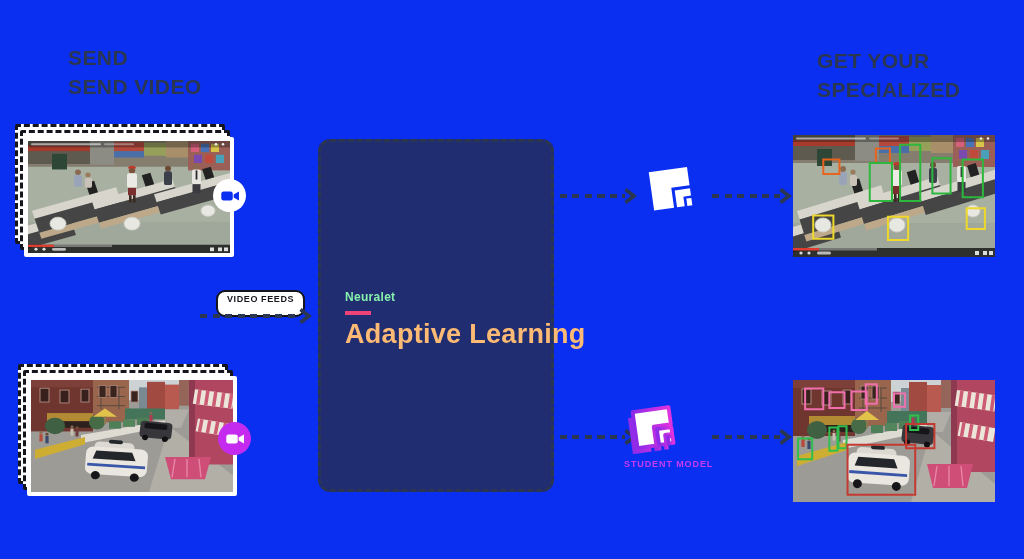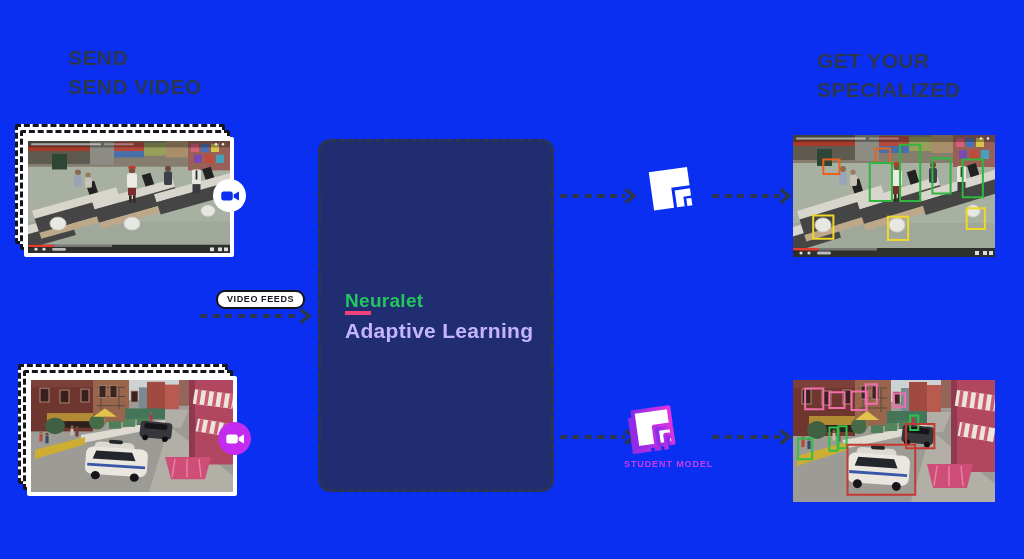--- a/index.html
+++ b/index.html
@@ -28,37 +28,37 @@
   
   .cam { position:absolute; width:33px; height:33px; border-radius:50%;
          display:flex; align-items:center; justify-content:center; z-index:5; }
   .cam-blue { background:#fff; }
   .cam-blue svg { fill:#0A2FF0; }
   .cam-magenta { background:#C42BEF; }
   .cam-magenta svg { fill:#fff; }
 
   
   .pill { position:absolute; left:216px; top:290px; background:#fff; color:#15161d;
-          border:2.5px solid #15161d; border-radius:9px; padding:3px 9px 2px;
+          border:2.5px solid #15161d; border-radius:9px; padding:3px 9px 10px;
           font-size:9px; font-weight:800; letter-spacing:.6px; line-height:1.1; }
 
   
   .arrow { position:absolute; height:16px; display:flex; align-items:center; }
   .arrow .dash { flex:1; height:4.5px;
      background:repeating-linear-gradient(90deg,#2B3750 0 7px,transparent 7px 12.5px); }
   .arrow svg { flex:none; margin-left:-2px; }
 
   
   .center-box { position:absolute; left:318px; top:139px; width:236px; height:353px;
                 background:#202D70; border:3px dashed #2B3750; border-radius:12px; }
-  .brand { position:absolute; left:24px; top:148px; font-size:19px; font-weight:800;
-           letter-spacing:.3px; color:#22c55e; }
+  .brand { position:absolute; left:24px; top:148px; font-size:12px; font-weight:800;
+           letter-spacing:.3px; color:#86efac; }
   .brand-bar { position:absolute; left:24px; top:169px; width:26px; height:4px; background:#EE4379; }
-  .box-title { position:absolute; left:24px; top:177px; font-size:21px; font-weight:800;
-               letter-spacing:.3px; color:#c4b5fd; white-space:nowrap; }
+  .box-title { position:absolute; left:24px; top:177px; font-size:27px; font-weight:800;
+               letter-spacing:.3px; color:#fdba74; white-space:nowrap; }
 
   
   .logo-white { position:absolute; left:648px; top:166px; }
   .student { position:absolute; left:624px; top:404px; width:96px; }
   .student-label { margin-top:1px; font-size:9px; font-weight:800; letter-spacing:.9px;
                    color:#C93BF1; }
 </style>
 </head>
 <body>
 

